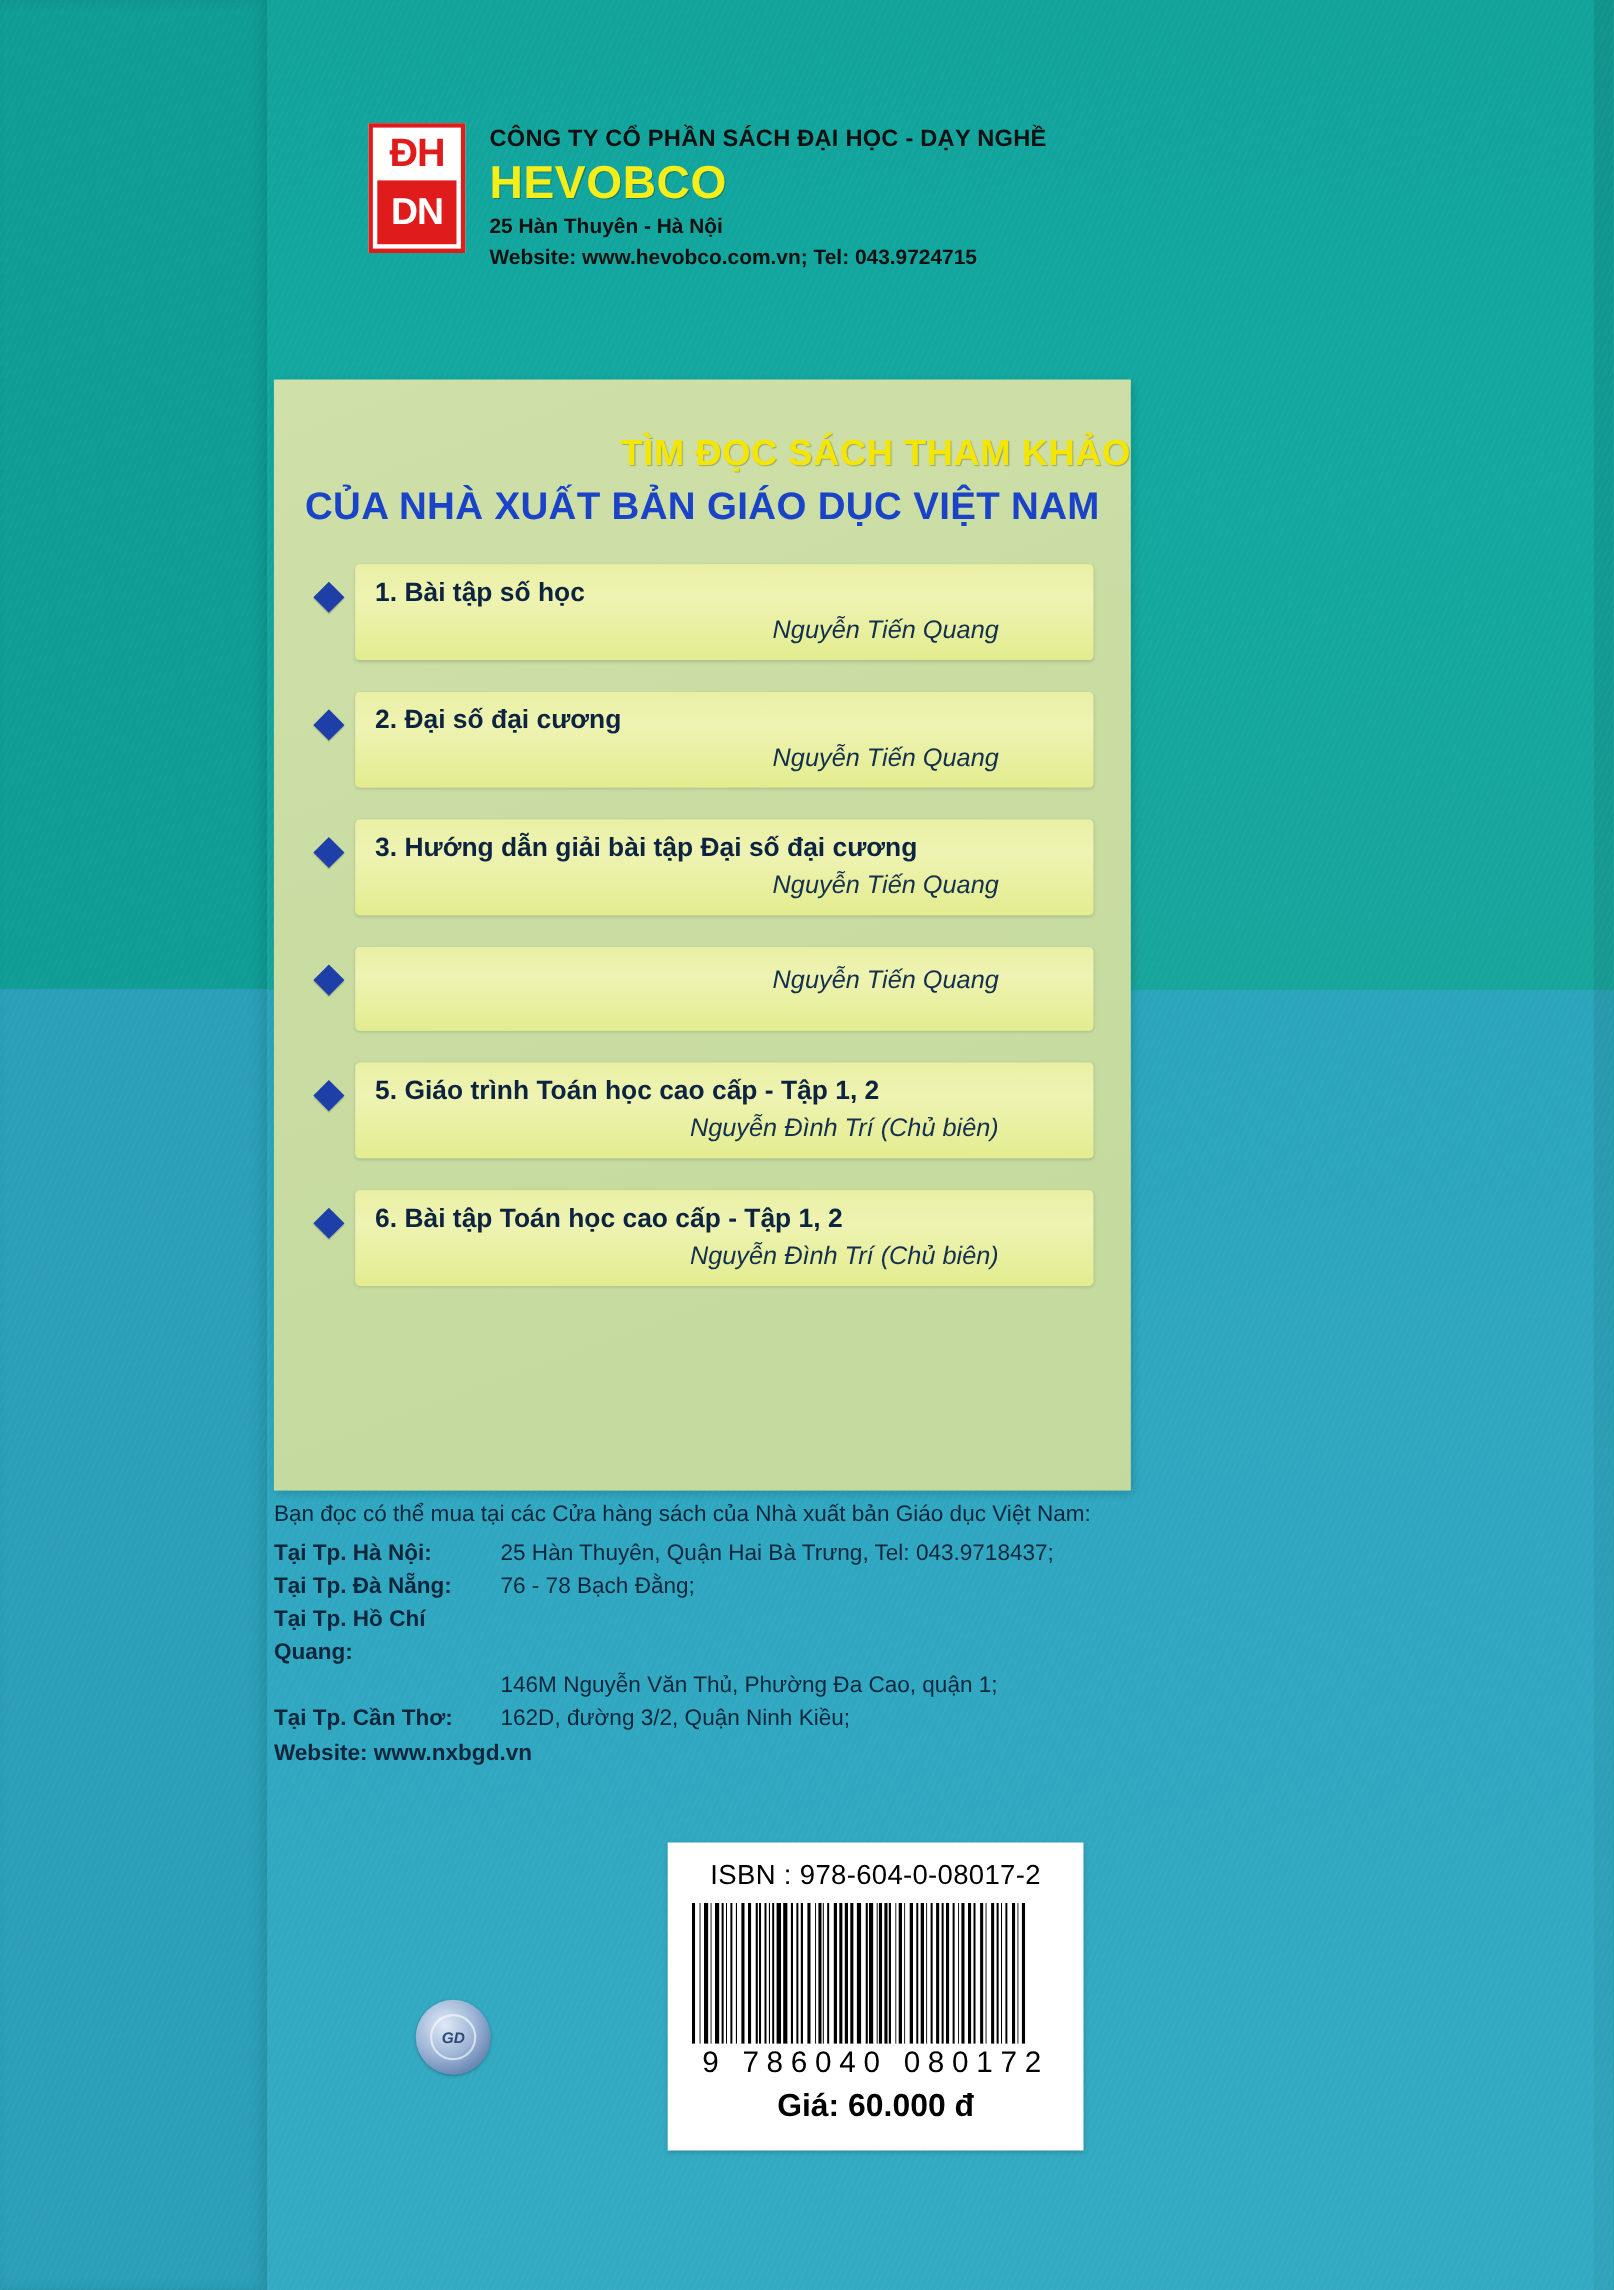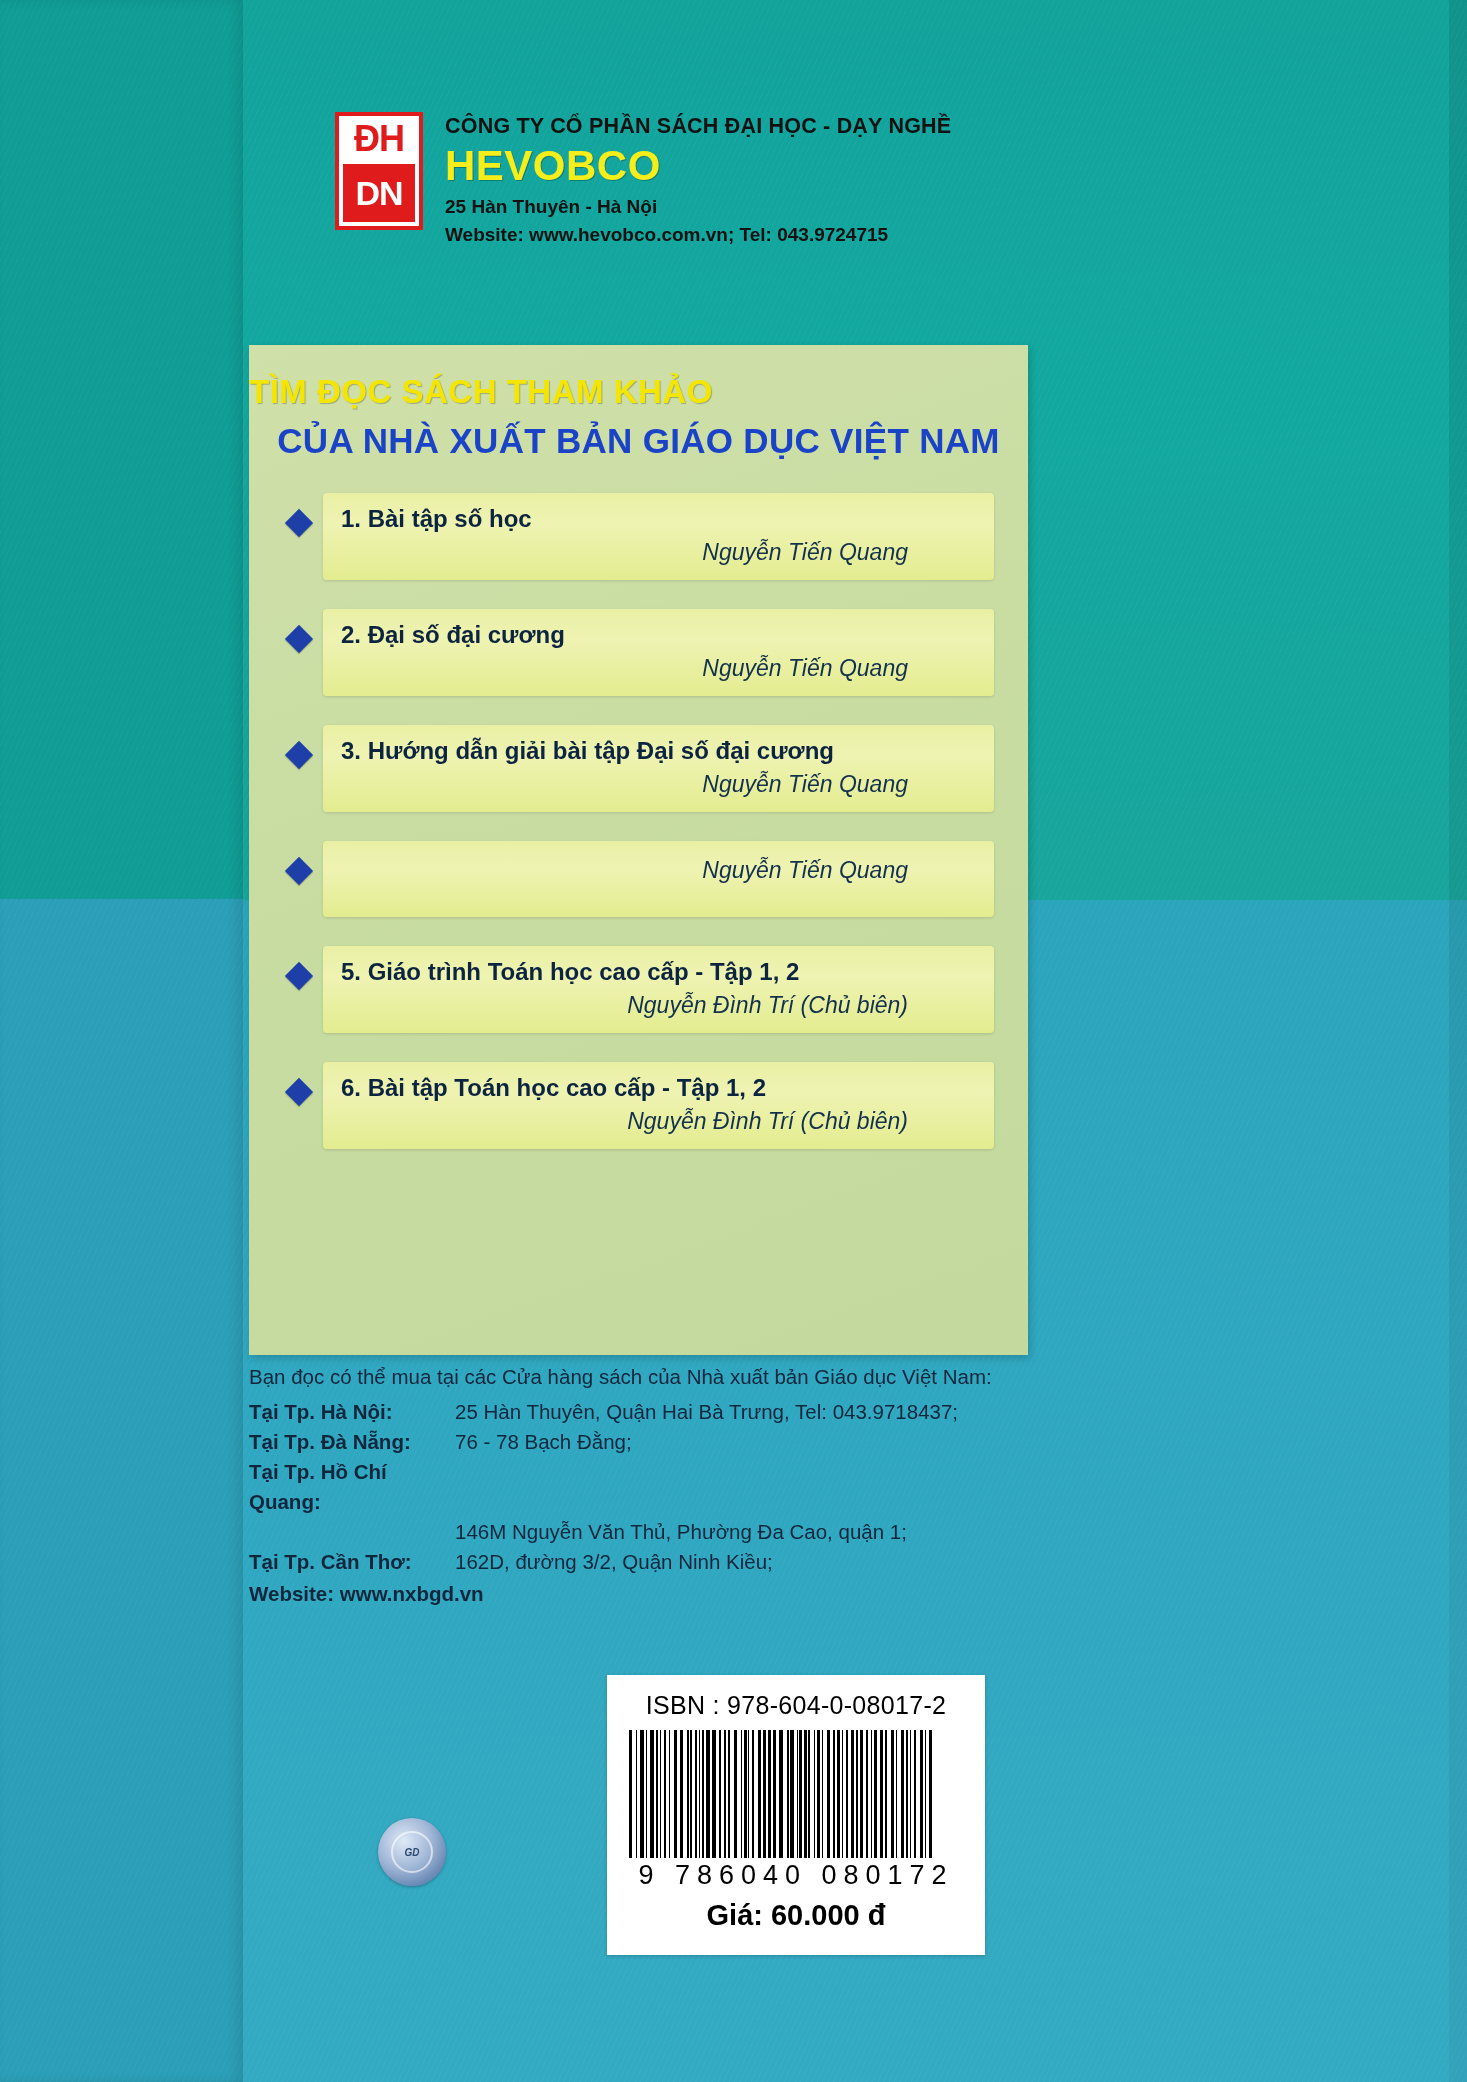--- a/index.html
+++ b/index.html
@@ -122,26 +122,26 @@
 
   
   .ref-panel {
     position: absolute;
     left: 249px; top: 345px;
     width: 779px; height: 1010px;
     background: linear-gradient(160deg, #cfe0a8 0%, #c9dda3 40%, #c3d99d 100%);
     box-shadow: 2px 3px 8px rgba(0,0,0,0.18);
   }
   .ref-title1 {
-    text-align: left;
+    text-align: right;
     color: #f5e600;
     font-weight: bold;
     font-size: 33px;
     letter-spacing: 0.5px;
-    margin-top: 28px;
+    margin-top: 48px;
     text-shadow: 1px 1px 1px rgba(0,0,0,0.25);
   }
   .ref-title2 {
     text-align: center;
     color: #1a43c8;
     font-weight: bold;
     font-size: 35px;
     letter-spacing: 0.3px;
     margin-top: 10px;
   }
@@ -271,21 +271,21 @@
     justify-content: center;
   }
   .holo .inner {
     width: 38px; height: 38px;
     border-radius: 50%;
     border: 2px solid rgba(255,255,255,0.6);
     display: flex;
     align-items: center;
     justify-content: center;
     color: #2d4a73;
-    font-size: 10px;
+    font-size: 14px;
     font-weight: bold;
     font-style: italic;
   }
 </style>
 </head>
 <body>
 
 <div class="bg-top"></div>
 <div class="bg-bottom"></div>
 <div class="bg-left-strip"></div>

